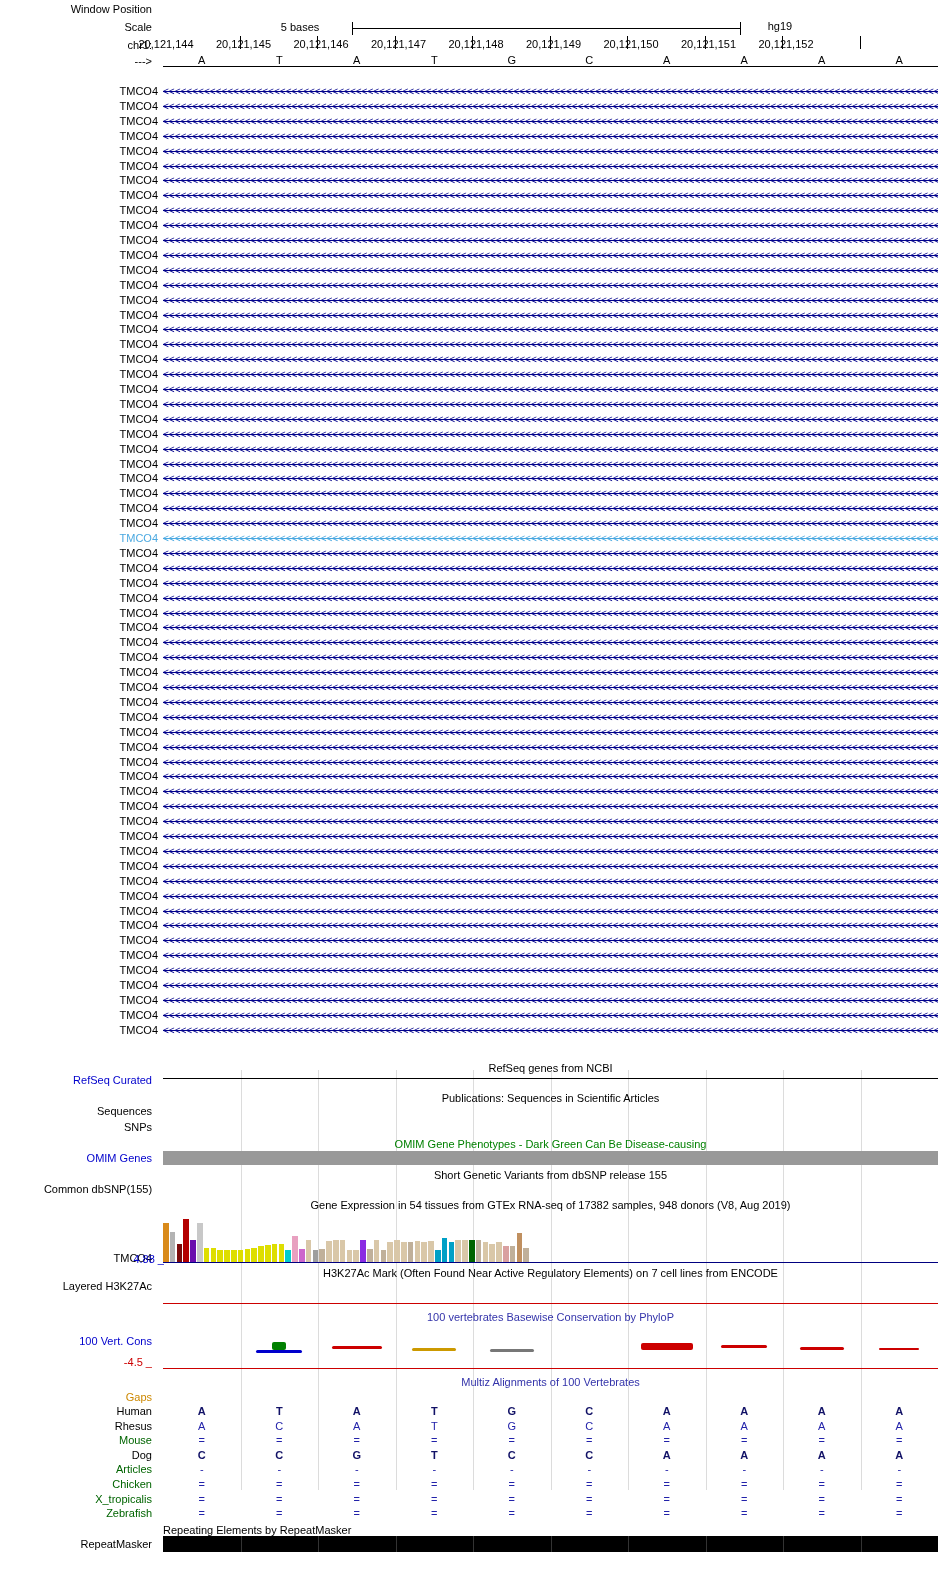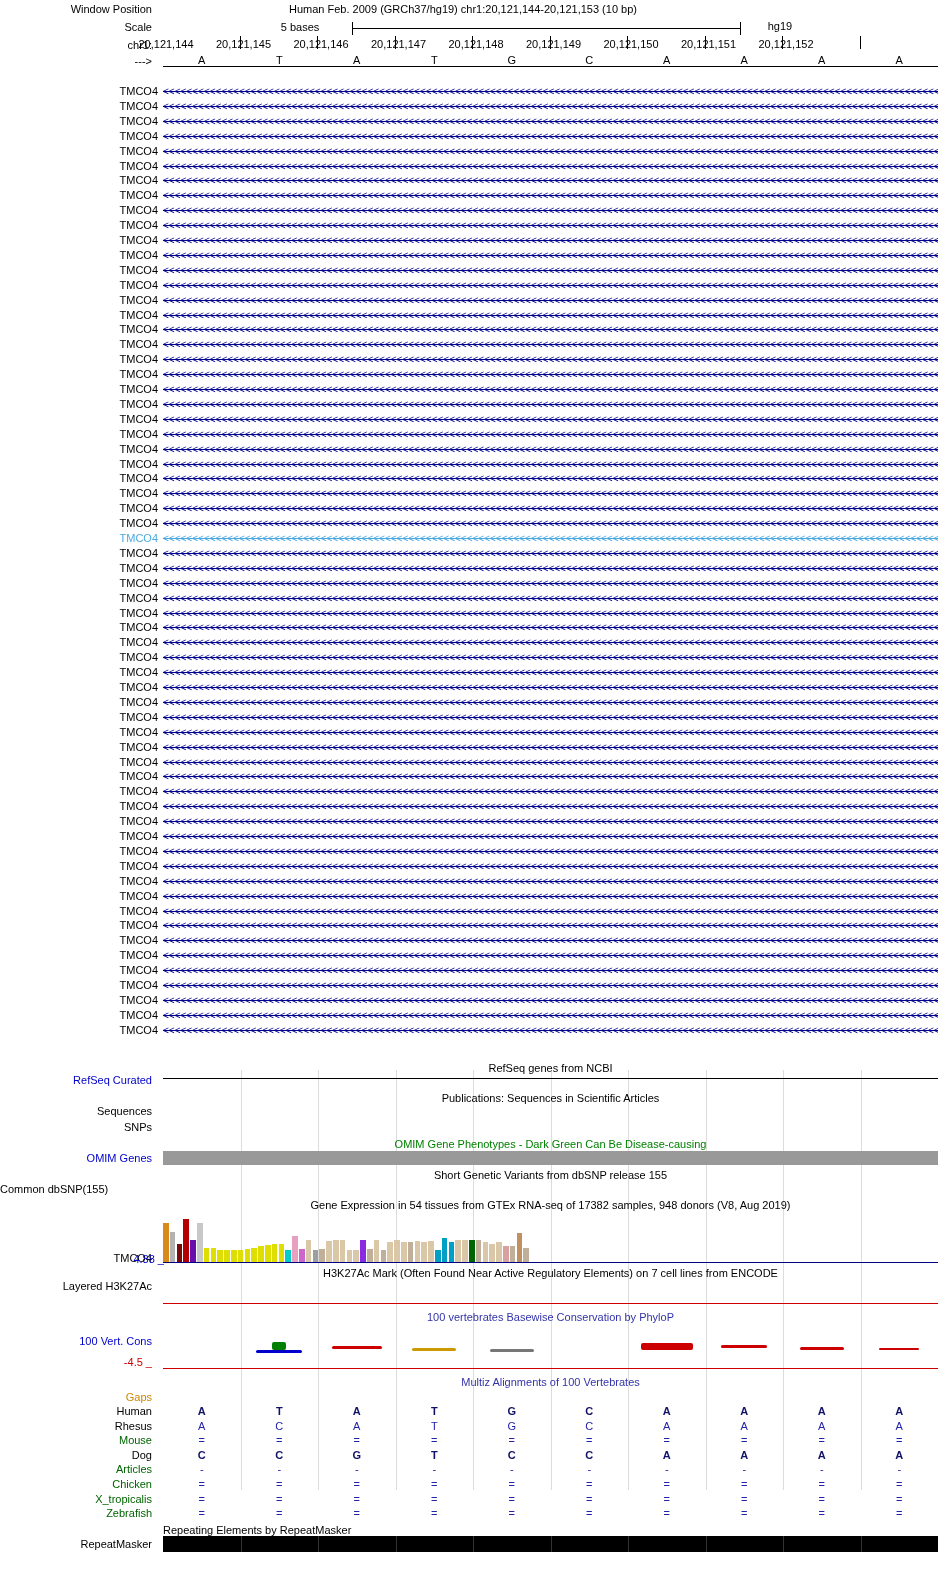--- a/index.html
+++ b/index.html
@@ -22,21 +22,20 @@
 </head>
 <body>
 
 <div id="page">
 
   <div class="lbl" style="left:0;top:3px;width:152px;">Window Position</div>
   <div class="lbl" style="left:0;top:21px;width:152px;">Scale</div>
   <div class="lbl" style="left:0;top:39px;width:152px;">chr1:</div>
   <div class="lbl" style="left:0;top:55px;width:152px;">---&gt;</div>
 
-  <div class="ctr" style="left:163px;top:3px;width:600px;">Human Feb. 2009 (GRCh37/hg19)   chr1:20,121,144-20,121,153 (10 bp)</div>
   <div class="ctr" style="left:740px;top:20px;width:80px;">hg19</div>
 
   <div class="ctr" style="left:255px;top:21px;width:90px;">5 bases</div>
   <div style="position:absolute;left:352px;top:28px;width:389px;height:1px;background:#000;"></div>
   <div style="position:absolute;left:352px;top:22px;width:1px;height:13px;background:#000;"></div>
   <div style="position:absolute;left:740px;top:22px;width:1px;height:13px;background:#000;"></div>
 
   <div id="ruler">
       <div class="ctr" style="left: 131px; top: 38px; width: 70px;">20,121,144</div>
       <div style="position: absolute; left: 239.5px; top: 36px; width: 1px; height: 13px; background: rgb(0, 0, 0);"></div>
@@ -410,21 +409,21 @@
       <div style="left: 163px; top: 1062px; width: 775px; text-align: center; position: absolute;">RefSeq genes from NCBI</div>
       <div style="position: absolute; left: 0px; top: 1074px; width: 152px; text-align: right; color: rgb(0, 0, 204);">RefSeq Curated</div>
       <div style="position: absolute; left: 163px; top: 1078px; width: 775px; height: 1px; background: rgb(0, 0, 0);"></div>
       <div style="position: absolute; left: 163px; top: 1092px; width: 775px; text-align: center;">Publications: Sequences in Scientific Articles</div>
       <div style="position: absolute; left: 0px; top: 1105px; width: 152px; text-align: right;">Sequences</div>
       <div style="position: absolute; left: 0px; top: 1121px; width: 152px; text-align: right;">SNPs</div>
       <div style="position: absolute; left: 163px; top: 1138px; width: 775px; text-align: center; color: rgb(0, 128, 0);">OMIM Gene Phenotypes - Dark Green Can Be Disease-causing</div>
       <div style="position: absolute; left: 0px; top: 1152px; width: 152px; text-align: right; color: rgb(0, 0, 204);">OMIM Genes</div>
       <div style="position: absolute; left: 163px; top: 1151px; width: 775px; height: 14px; background: rgb(153, 153, 153);"></div>
       <div style="position: absolute; left: 163px; top: 1169px; width: 775px; text-align: center;">Short Genetic Variants from dbSNP release 155</div>
-      <div style="position: absolute; left: 0px; top: 1183px; width: 152px; text-align: left;">Common dbSNP(155)</div>
+      <div style="position: absolute; left: 0px; top: 1183px; width: 152px; text-align: center; padding-left: 22px;">Common dbSNP(155)</div>
       <div style="position: absolute; left: 163px; top: 1199px; width: 775px; text-align: center;">Gene Expression in 54 tissues from GTEx RNA-seq of 17382 samples, 948 donors (V8, Aug 2019)</div>
       <div style="position: absolute; left: 0px; top: 1252px; width: 152px; text-align: right;">TMCO4</div>
       <div style="position: absolute; left: 163px; top: 1216px; width: 400px; height: 46px;">
         <div style="position: absolute; left: 0px; bottom: 0px; width: 5.6px; height: 39.4286px; background: rgb(217, 138, 26);"></div>
         <div style="position: absolute; left: 6.8px; bottom: 0px; width: 5.6px; height: 30.2286px; background: rgb(179, 179, 179);"></div>
         <div style="position: absolute; left: 13.6px; bottom: 0px; width: 5.6px; height: 18.4px; background: rgb(122, 10, 10);"></div>
         <div style="position: absolute; left: 20.4px; bottom: 0px; width: 5.6px; height: 43.3714px; background: rgb(179, 0, 0);"></div>
         <div style="position: absolute; left: 27.2px; bottom: 0px; width: 5.6px; height: 22.3429px; background: rgb(106, 13, 173);"></div>
         <div style="position: absolute; left: 34px; bottom: 0px; width: 5.6px; height: 39.4286px; background: rgb(200, 200, 200);"></div>
         <div style="position: absolute; left: 40.8px; bottom: 0px; width: 5.6px; height: 14.4571px; background: rgb(222, 222, 0);"></div>

